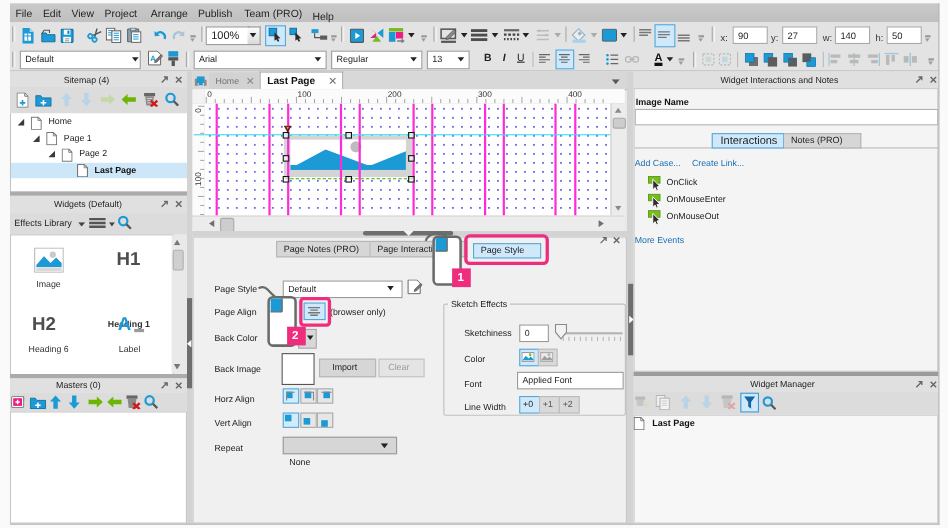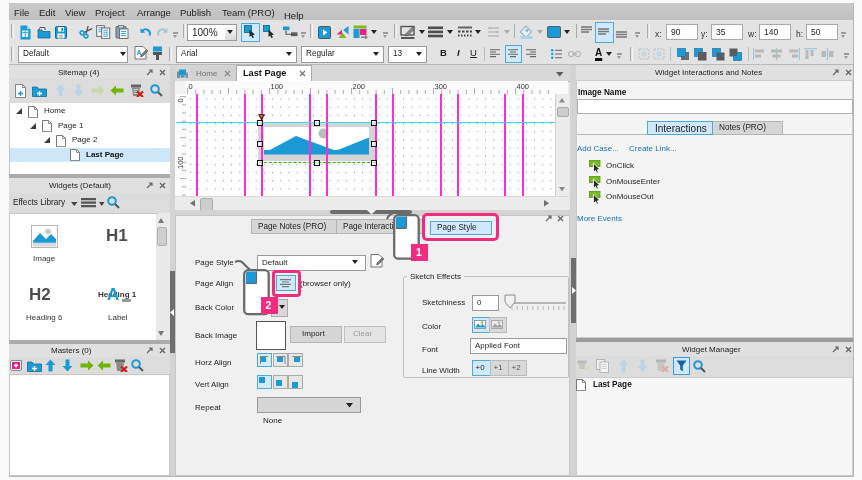--- a/index.html
+++ b/index.html
@@ -178,21 +178,21 @@
       <i></i>
       <b></b>
     </div>
 <div class="abs" style="left:647px;top:24px;width:1px;height:14px;background:#aaa;"></div>
 <div class="abs" style="left:649px;top:24px;width:1px;height:14px;background:#f6f6f6;"></div>
 <div class="txt" style="left:655px;top:29px;font-size:8.5px;color:#333;font-weight:normal;">x:</div>
 <div class="abs" style="left:666px;top:24px;width:30px;height:14px;background:#fff;border:1px solid #a8a8a8;"></div>
 <div class="txt" style="left:671px;top:27px;font-size:8.5px;color:#1c1c1c;font-weight:normal;">90</div>
 <div class="txt" style="left:701px;top:29px;font-size:8.5px;color:#333;font-weight:normal;">y:</div>
 <div class="abs" style="left:711px;top:24px;width:30px;height:14px;background:#fff;border:1px solid #a8a8a8;"></div>
-<div class="txt" style="left:716px;top:27px;font-size:8.5px;color:#1c1c1c;font-weight:normal;">35</div>
+<div class="txt" style="left:716px;top:27px;font-size:8.5px;color:#1c1c1c;font-weight:normal;">27</div>
 <div class="txt" style="left:748px;top:29px;font-size:8.5px;color:#333;font-weight:normal;">w:</div>
 <div class="abs" style="left:759px;top:24px;width:30px;height:14px;background:#fff;border:1px solid #a8a8a8;"></div>
 <div class="txt" style="left:764px;top:27px;font-size:8.5px;color:#1c1c1c;font-weight:normal;">140</div>
 <div class="txt" style="left:796px;top:29px;font-size:8.5px;color:#333;font-weight:normal;">h:</div>
 <div class="abs" style="left:806px;top:24px;width:30px;height:14px;background:#fff;border:1px solid #a8a8a8;"></div>
 <div class="txt" style="left:811px;top:27px;font-size:8.5px;color:#1c1c1c;font-weight:normal;">50</div>
 <div class="ovf" style="left:840px;top:31px;">
       <i></i>
       <b></b>
     </div>

